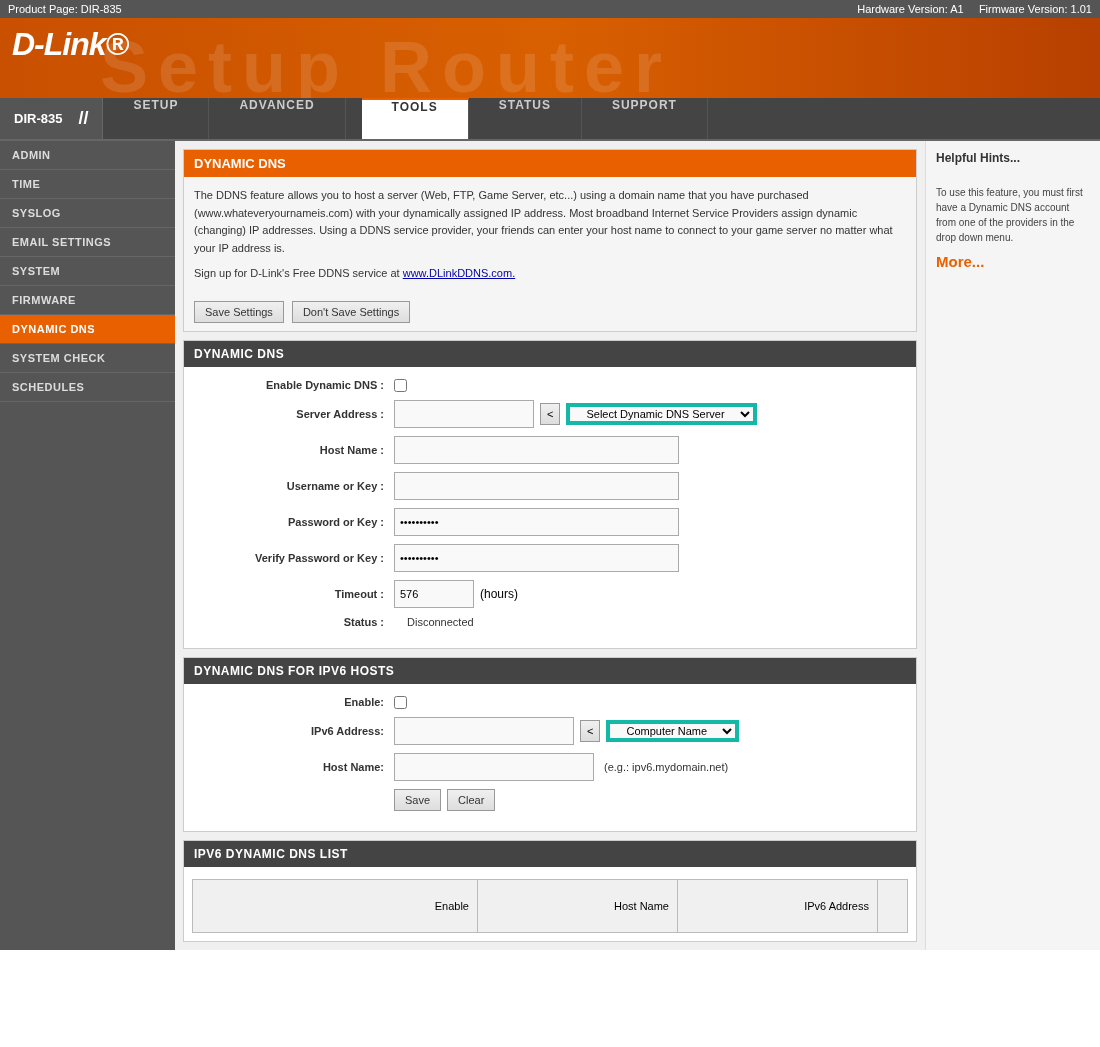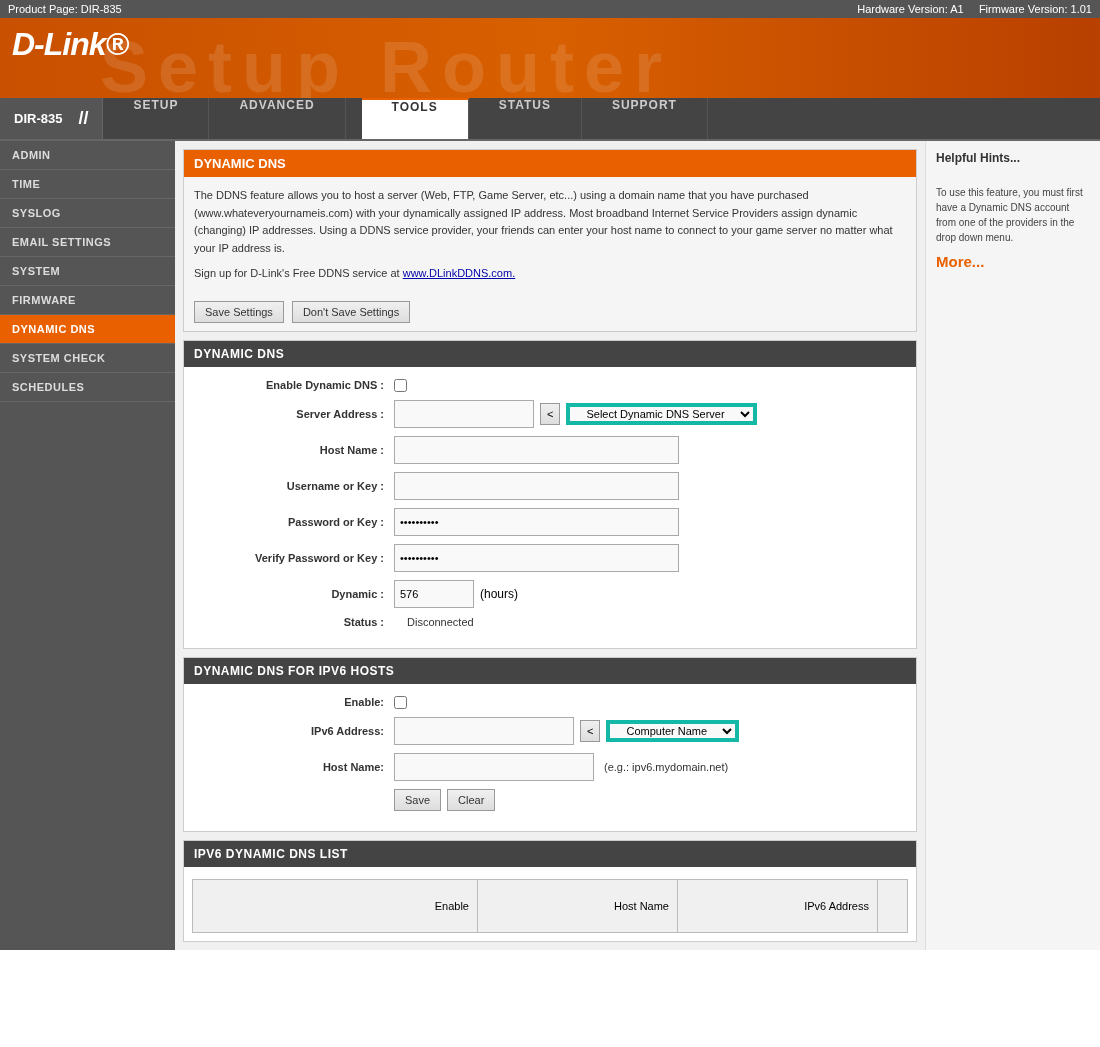--- a/index.html
+++ b/index.html
@@ -360,21 +360,21 @@
         </div>
 
         <div class="form-row">
           <div class="form-label">Verify Password or Key :</div>
           <div class="form-field">
             <input type="password" class="wide-input" value="••••••••••" style="">
           </div>
         </div>
 
         <div class="form-row">
-          <div class="form-label">Dynamic :</div>
+          <div class="form-label">Timeout :</div>
           <div class="form-field">
             <input type="text" class="timeout-input" value="576" style="">
             <span>(hours)</span>
           </div>
         </div>
 
         <div class="form-row">
           <div class="form-label">Status :</div>
           <div class="form-field">
             <span class="status-text">Disconnected</span>

